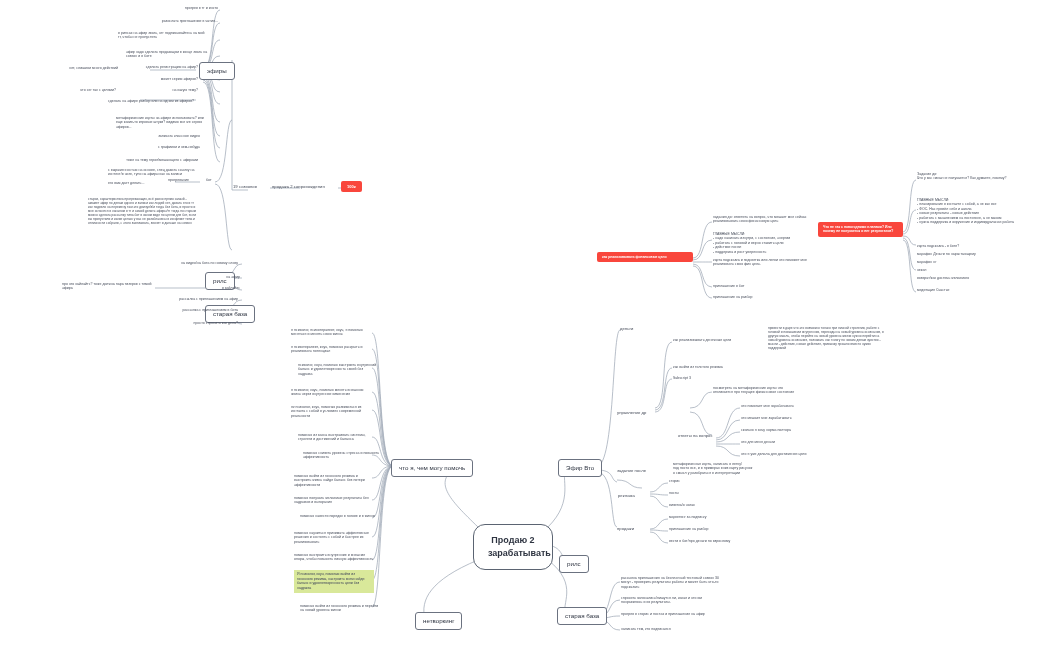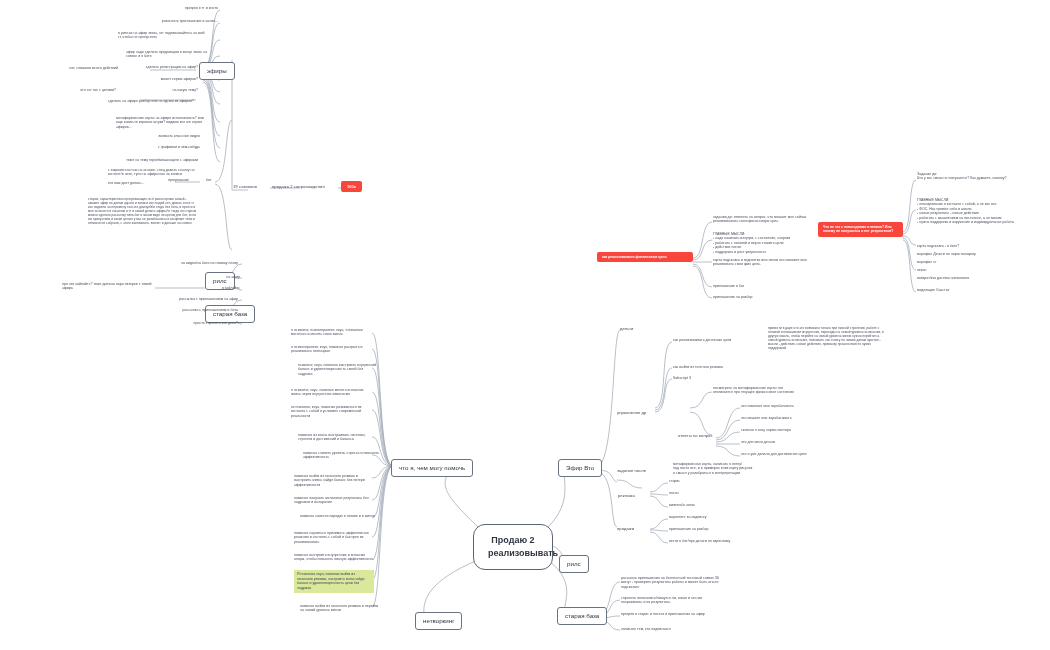--- a/index.html
+++ b/index.html
@@ -181,21 +181,21 @@
 
     <path d="M903 232 C 912 232 908 180 916 180"></path>
     <path d="M903 234 C 912 234 908 210 916 210"></path>
     <path d="M903 236 C 912 236 908 245 916 245"></path>
     <path d="M903 238 C 912 238 908 270 916 270"></path>
     <path d="M903 240 C 912 240 908 292 916 292"></path>
   </svg>
 
   <div class="node central" style="left:473px;top:524px;width:80px;">
     <div>Продаю 2</div>
-    <div>реализовывать</div>
+    <div>зарабатывать</div>
   </div>
 
   <div class="node boxed" style="left:199px;top:62px;">эфиры</div>
 
   <div class="node boxed" style="left:205px;top:272px;">рилс</div>
 
   <div class="node boxed" style="left:205px;top:305px;">старая база</div>
 
   <div class="node boxed" style="left:559px;top:555px;">рилс</div>
 

